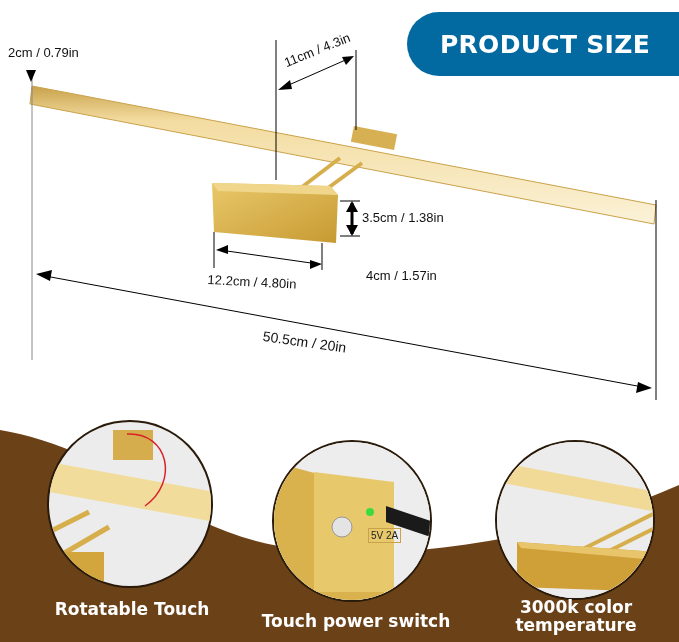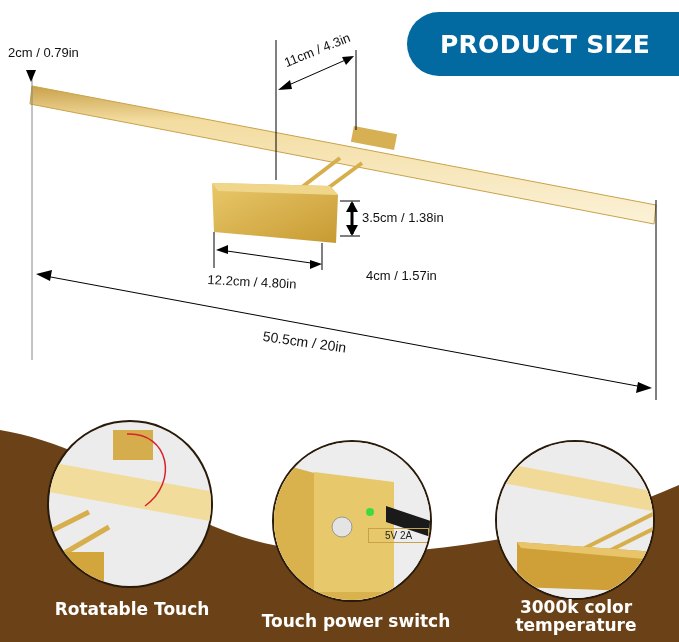--- a/index.html
+++ b/index.html
@@ -95,21 +95,21 @@
 
   <div class="circle" style="left:272px;top:440px;width:160px;height:162px;">
     <svg width="160" height="162">
       <rect x="0" y="0" width="160" height="162" fill="#ededed"></rect>
       <polygon points="0,20 110,50 110,162 0,162" fill="#d9b24e"></polygon>
       <polygon points="40,30 120,40 120,150 40,150" fill="#e7c86b"></polygon>
       <circle cx="68" cy="85" r="10" fill="#e4e4e4" stroke="#999"></circle>
       <circle cx="96" cy="70" r="4" fill="#3ddc3d"></circle>
       <path d="M112,64 L160,80 L160,96 L112,80 Z" fill="#1a1a1a"></path>
     </svg>
-    <div class="spec" style="left:94px;top:86px;border:1px solid #c7a24a;padding:1px 16px;">5V 2A</div>
+    <div class="spec" style="left:94px;top:86px;border:1px solid #c7a24a;padding:1px 2px;">5V 2A</div>
   </div>
   <div class="feature-label" style="left:256px;top:612px;width:200px;">Touch power switch</div>
 
   <div class="circle" style="left:495px;top:440px;width:160px;height:160px;">
     <svg width="160" height="160">
       <rect x="0" y="0" width="160" height="160" fill="#ececec"></rect>
       <polygon points="0,20 160,50 160,70 0,40" fill="#f1d998"></polygon>
       <line x1="60" y1="120" x2="160" y2="70" stroke="#d7ae4c" stroke-width="4"></line>
       <line x1="80" y1="125" x2="160" y2="85" stroke="#d7ae4c" stroke-width="4"></line>
       <polygon points="20,100 160,110 160,150 20,145" fill="#cf9f38"></polygon>

